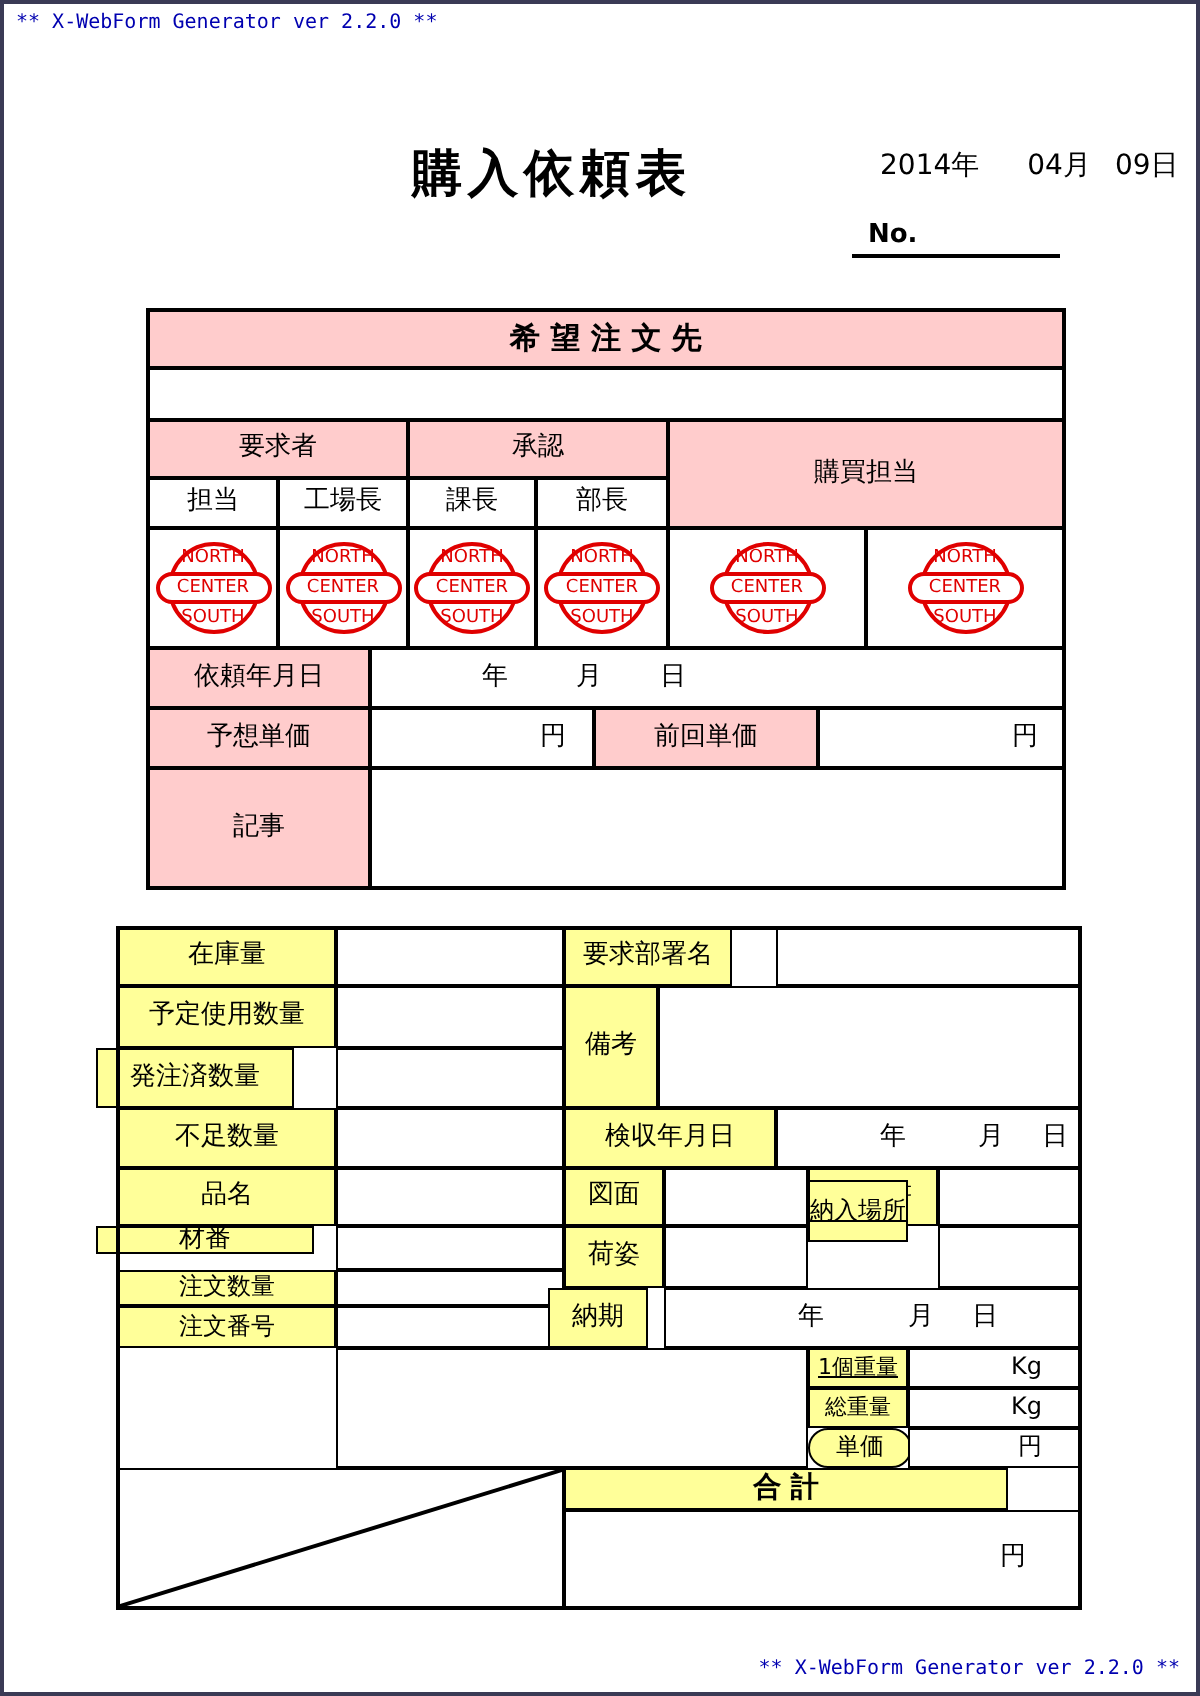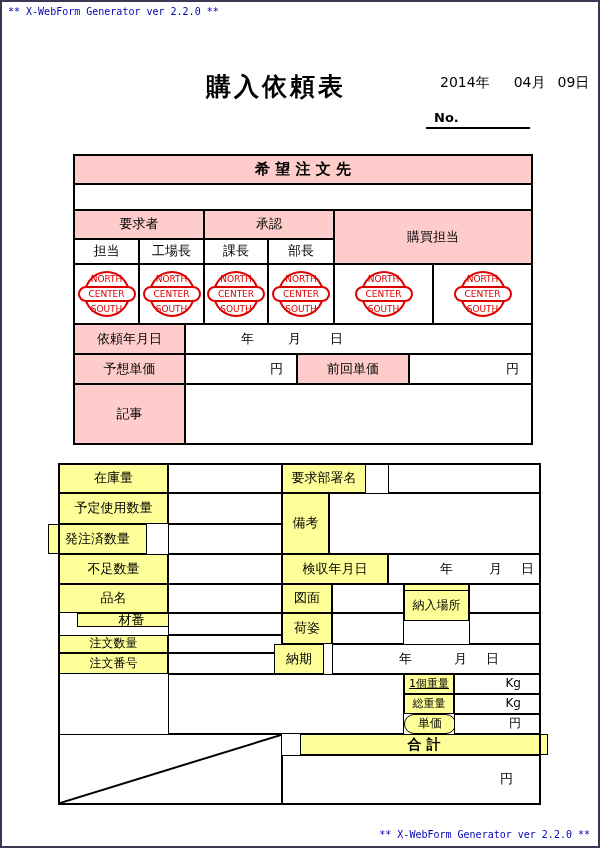--- a/index.html
+++ b/index.html
@@ -151,21 +151,21 @@
 
   <div class="cell yellow" style="left:46px;top:522px;width:99px;height:30px;text-align:center;">発注済数量</div>
   <div class="cell" style="left:166px;top:522px;width:114px;height:30px;"></div>
 
   <div class="cell yellow" style="left:57px;top:552px;width:109px;height:30px;">不足数量</div>
   <div class="cell" style="left:166px;top:552px;width:114px;height:30px;"></div>
 
   <div class="cell yellow" style="left:57px;top:582px;width:109px;height:29px;">品名</div>
   <div class="cell" style="left:166px;top:582px;width:114px;height:29px;"></div>
 
-  <div class="cell yellow" style="left:75px;top:611px;width:109px;height:14px;">材番</div>
+  <div class="cell yellow" style="left:46px;top:611px;width:109px;height:14px;">材番</div>
   <div class="cell" style="left:166px;top:611px;width:114px;height:22px;"></div>
 
   <div class="cell yellow fs12" style="left:57px;top:633px;width:109px;height:18px;">注文数量</div>
   <div class="cell" style="left:166px;top:633px;width:114px;height:18px;"></div>
 
   <div class="cell yellow fs12" style="left:57px;top:651px;width:109px;height:21px;">注文番号</div>
   <div class="cell" style="left:166px;top:651px;width:114px;height:21px;"></div>
 
   <div class="cell" style="left:166px;top:672px;width:236px;height:60px;"></div>
 
@@ -188,21 +188,21 @@
     <span class="d">日</span>
   </div>
 
   <div class="cell yellow" style="left:280px;top:582px;width:50px;height:29px;">図面</div>
   <div class="cell" style="left:330px;top:582px;width:72px;height:29px;"></div>
   <div class="cell yellow" style="left:402px;top:582px;width:65px;height:29px;">仕様書</div>
   <div class="cell" style="left:467px;top:582px;width:71px;height:29px;"></div>
 
   <div class="cell yellow" style="left:280px;top:611px;width:50px;height:31px;">荷姿</div>
   <div class="cell" style="left:330px;top:611px;width:72px;height:31px;"></div>
-  <div class="cell yellow fs12" style="left:402px;top:588px;width:65px;height:31px;">納入場所</div>
+  <div class="cell yellow fs12" style="left:402px;top:588px;width:50px;height:31px;text-decoration:underline;">納入場所</div>
   <div class="cell" style="left:467px;top:611px;width:71px;height:31px;"></div>
 
   <div class="cell yellow" style="left:272px;top:642px;width:50px;height:30px;">納期</div>
   <div class="cell jl ymd3" style="left:330px;top:642px;width:208px;height:30px;">
     <span class="y">年</span>
     <span class="m">月</span>
     <span class="d">日</span>
   </div>
 
   <div class="cell yellow fs11" style="left:402px;top:672px;width:50px;height:20px;text-decoration:underline;">1個重量</div>
@@ -211,20 +211,20 @@
   </div>
   <div class="cell yellow fs11" style="left:402px;top:692px;width:50px;height:20px;">総重量</div>
   <div class="cell jr pad-r18 fs12" style="left:452px;top:692px;width:86px;height:20px;">
     <span>Kg</span>
   </div>
   <div class="cell yellow fs12" style="left:402px;top:712px;width:52px;height:20px;border-radius:10px;">単価</div>
   <div class="cell jr pad-r18 fs12" style="left:452px;top:712px;width:86px;height:20px;">
     <span>円</span>
   </div>
 
-  <div class="cell yellow bold fs14" style="left:298px;top:732px;width:248px;height:21px;">合 計</div>
+  <div class="cell yellow bold fs14" style="left:280px;top:732px;width:222px;height:21px;">合 計</div>
   <div class="cell jr pad-r26" style="left:280px;top:753px;width:258px;height:49px;">
     <span>円</span>
   </div>
 
   <div class="outline" style="left:56px;top:461px;width:483px;height:342px;"></div>
 
 </div>
 
 </body></html>

